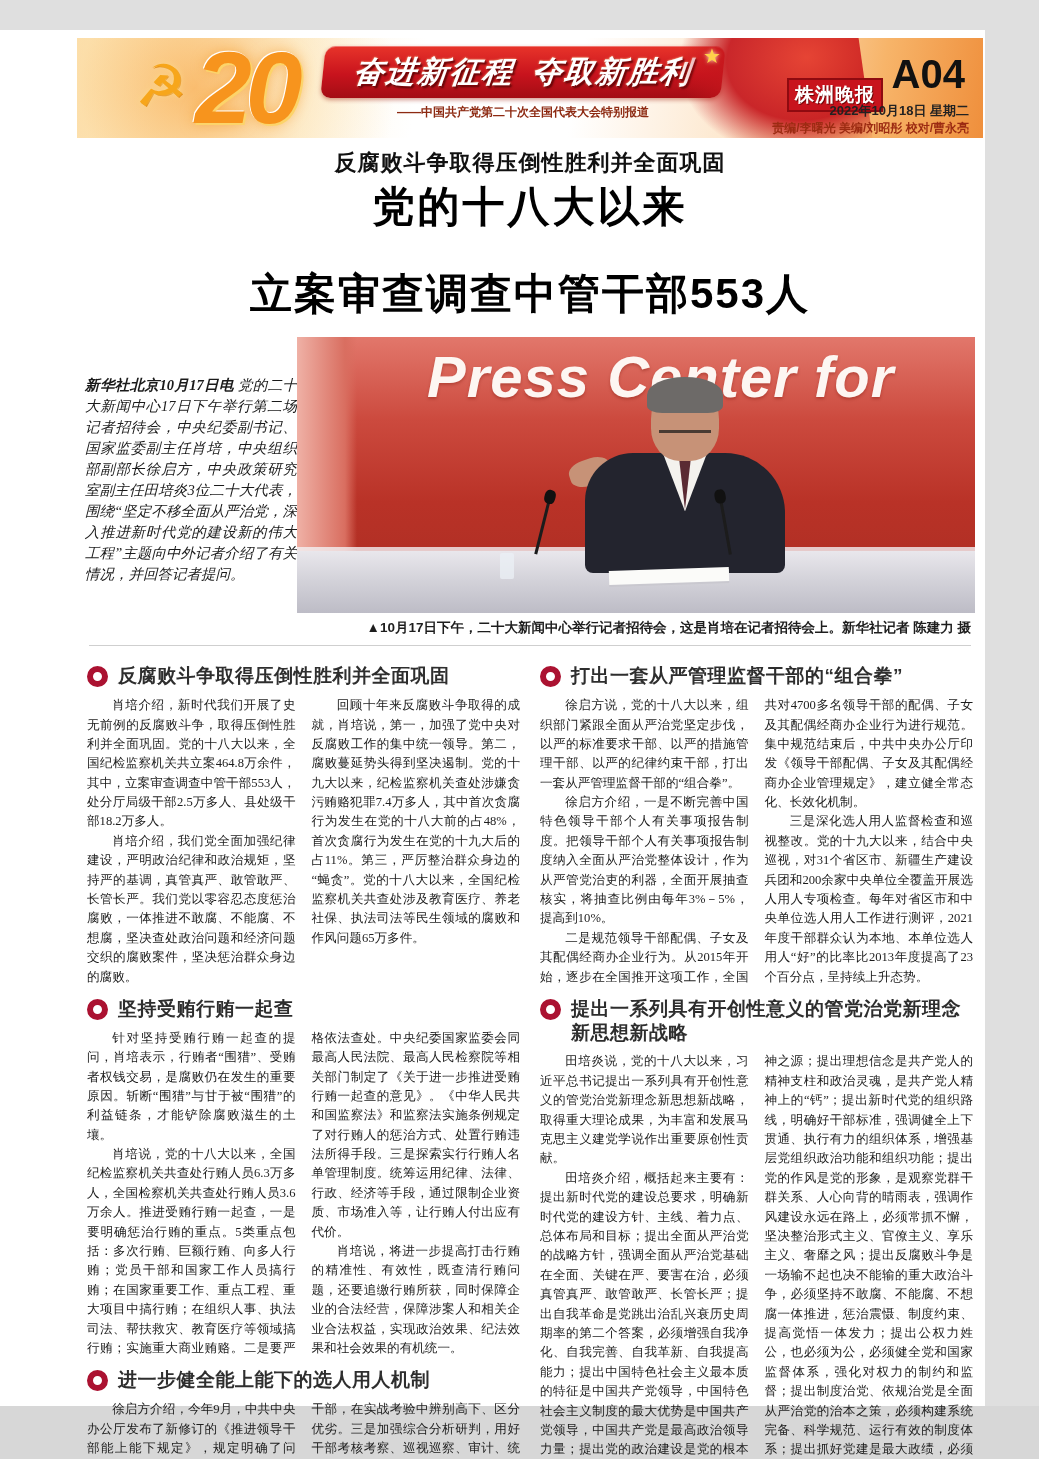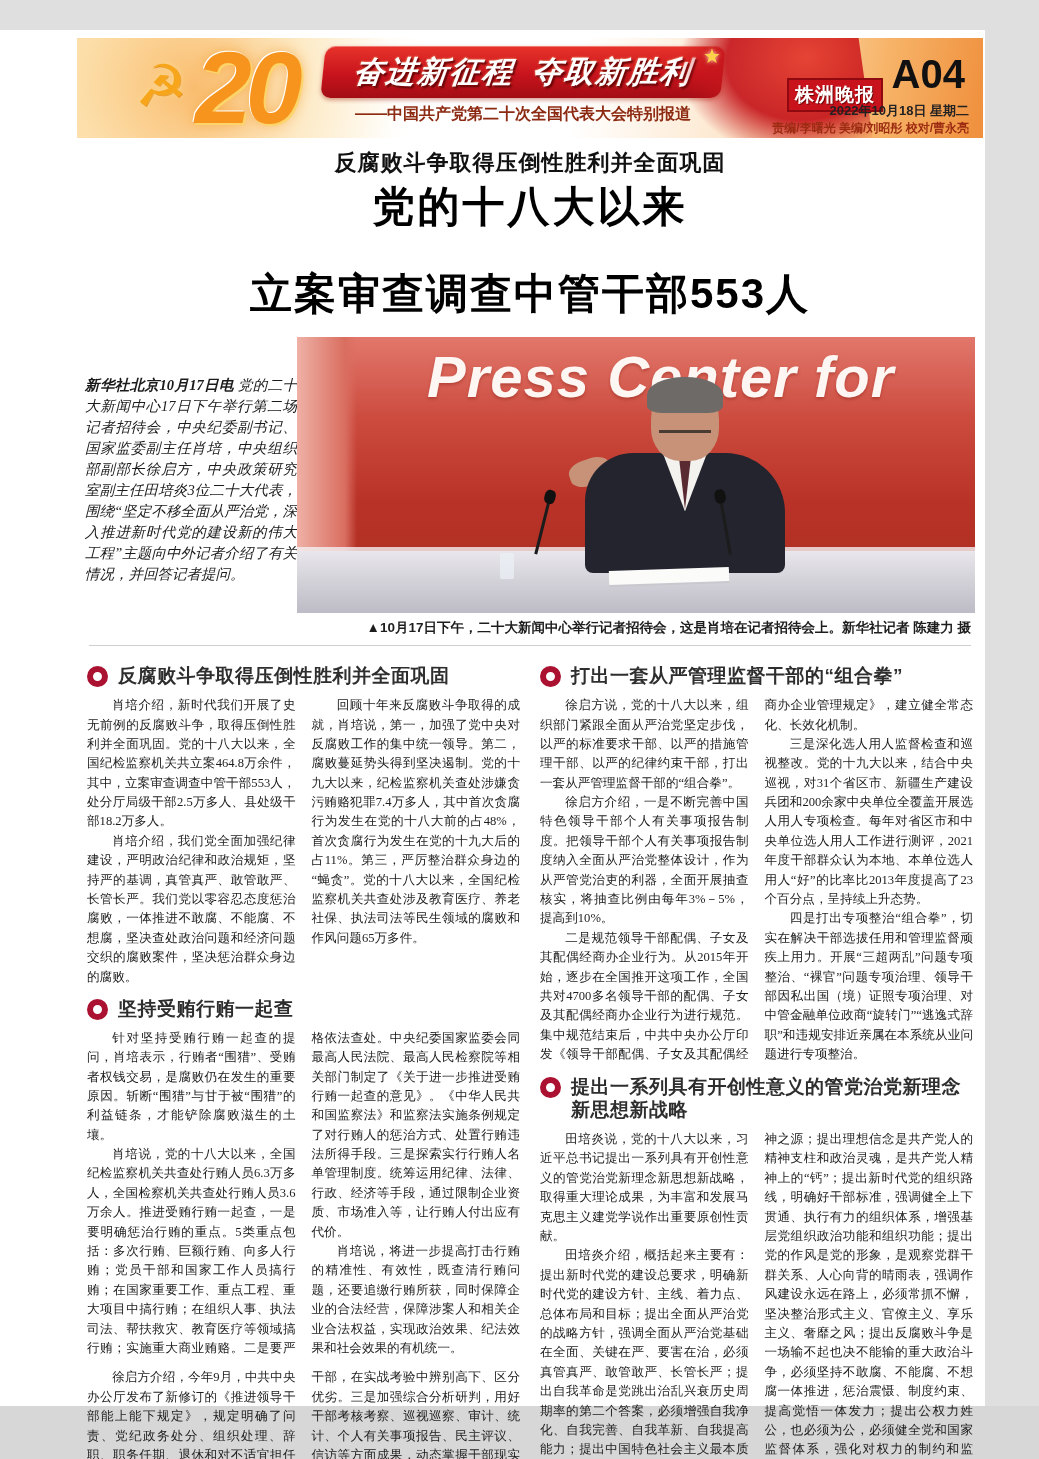--- a/index.html
+++ b/index.html
@@ -41,21 +41,21 @@
     box-shadow:0 2px 4px rgba(160,30,10,.45), inset 0 1px 0 rgba(255,255,255,.35);
     display:flex; align-items:center; justify-content:center; gap:18px;
   }
   .slogan-plate span {
     font-family:"Liberation Sans",sans-serif; font-weight:bold; font-size:30px; color:#fff;
     text-shadow:1px 1px 0 #7d0508, 2px 2px 2px #5a0305, 0 0 2px #ffe9a8; letter-spacing:2px;
     font-style:italic;
   }
   .banner-sub {
     position:absolute; left:246px; top:66px; width:400px; text-align:center;
-    font-family:"Liberation Sans",sans-serif; font-weight:bold; font-size:16px; color:#8d2a12;
+    font-family:"Liberation Sans",sans-serif; font-weight:bold; font-size:12px; color:#8d2a12;
   }
   .flag-deco {
     position:absolute; right:118px; top:-18px; width:180px; height:140px;
     background:radial-gradient(ellipse at 70% 30%, #e4382b 0%, #c5161c 45%, rgba(197,22,28,0) 72%);
     transform:rotate(-8deg); opacity:.92;
   }
   .flag-star { position:absolute; right:262px; top:6px; color:#ffd24a; font-size:20px; font-family:"DejaVu Sans",sans-serif; text-shadow:0 0 4px #fff3c0;}
   .masthead-box {
     position:absolute; right:100px; top:40px; width:96px; height:34px;
     background:#c8131d; border:2px solid #8f0a10; display:flex; align-items:center; justify-content:center;
@@ -214,40 +214,43 @@
           <div class="sec-title">坚持受贿行贿一起查</div>
         </div>
         <div class="sec-body">
           <p>针对坚持受贿行贿一起查的提问，肖培表示，行贿者“围猎”、受贿者权钱交易，是腐败仍在发生的重要原因。斩断“围猎”与甘于被“围猎”的利益链条，才能铲除腐败滋生的土壤。</p>
           <p>肖培说，党的十八大以来，全国纪检监察机关共查处行贿人员6.3万多人，全国检察机关共查处行贿人员3.6万余人。推进受贿行贿一起查，一是要明确惩治行贿的重点。5类重点包括：多次行贿、巨额行贿、向多人行贿；党员干部和国家工作人员搞行贿；在国家重要工作、重点工程、重大项目中搞行贿；在组织人事、执法司法、帮扶救灾、教育医疗等领域搞行贿；实施重大商业贿赂。二是要严格依法查处。中央纪委国家监委会同最高人民法院、最高人民检察院等相关部门制定了《关于进一步推进受贿行贿一起查的意见》。《中华人民共和国监察法》和监察法实施条例规定了对行贿人的惩治方式、处置行贿违法所得手段。三是探索实行行贿人名单管理制度。统筹运用纪律、法律、行政、经济等手段，通过限制企业资质、市场准入等，让行贿人付出应有代价。</p>
           <p>肖培说，将进一步提高打击行贿的精准性、有效性，既查清行贿问题，还要追缴行贿所获，同时保障企业的合法经营，保障涉案人和相关企业合法权益，实现政治效果、纪法效果和社会效果的有机统一。</p>
         </div>
       </section>
 
       <section>
+        <div class="sec-head">
+          <div class="donut"></div>
+          <div class="sec-title">进一步健全能上能下的选人用人机制</div>
+        </div>
         <div class="sec-body">
           <p>徐启方介绍，今年9月，中共中央办公厅发布了新修订的《推进领导干部能上能下规定》，规定明确了问责、党纪政务处分、组织处理、辞职、职务任期、退休和对不适宜担任现职干部的组织调整等7种渠道。聚焦调整不适宜担任现职干部，从政治表现、理想信念、斗争精神、政绩观、执行组织纪律、担当作为、能力素质、工作作风、道德品行等方面列出15种情形。</p>
           <p>徐启方说，重点措施包括以下6个方面：一是把年度考核作为推进领导干部能上能下的重要依据。二是坚持在重大任务、重大斗争一线考察识别干部，在实战考验中辨别高下、区分优劣。三是加强综合分析研判，用好干部考核考察、巡视巡察、审计、统计、个人有关事项报告、民主评议、信访等方面成果，动态掌握干部现实表现。四是严格落实责任，把规定执行情况纳入党委（党组）履行全面从严治党主体责任、“一报告两评议”、巡视巡察、选人用人专项检查等内容，纳入党委（党组）书记年度考核述职内容。五是建立纪实报备制度，要求每年向上级报备上年度相关情况，推进能上能下常态化。六是加强舆论宣传，推动形成能上能下的社会环境和舆论氛围。</p>
         </div>
       </section>
 
     </div>
     <div class="half">
 
       <section>
         <div class="sec-head">
           <div class="donut"></div>
           <div class="sec-title">打出一套从严管理监督干部的“组合拳”</div>
         </div>
         <div class="sec-body">
           <p>徐启方说，党的十八大以来，组织部门紧跟全面从严治党坚定步伐，以严的标准要求干部、以严的措施管理干部、以严的纪律约束干部，打出一套从严管理监督干部的“组合拳”。</p>
           <p>徐启方介绍，一是不断完善中国特色领导干部个人有关事项报告制度。把领导干部个人有关事项报告制度纳入全面从严治党整体设计，作为从严管党治吏的利器，全面开展抽查核实，将抽查比例由每年3%－5%，提高到10%。</p>
           <p>二是规范领导干部配偶、子女及其配偶经商办企业行为。从2015年开始，逐步在全国推开这项工作，全国共对4700多名领导干部的配偶、子女及其配偶经商办企业行为进行规范。集中规范结束后，中共中央办公厅印发《领导干部配偶、子女及其配偶经商办企业管理规定》，建立健全常态化、长效化机制。</p>
           <p>三是深化选人用人监督检查和巡视整改。党的十九大以来，结合中央巡视，对31个省区市、新疆生产建设兵团和200余家中央单位全覆盖开展选人用人专项检查。每年对省区市和中央单位选人用人工作进行测评，2021年度干部群众认为本地、本单位选人用人“好”的比率比2013年度提高了23个百分点，呈持续上升态势。</p>
-          <p>四是打出专项整治“组合拳”，切实在解决干部选拔任用和管理监督顽疾上用力。开展“三超两乱”问题专项整治、“裸官”问题专项治理、领导干部因私出国（境）证照专项治理、对中管金融单位政商“旋转门”“逃逸式辞职”和违规安排近亲属在本系统从业问题进行专项整治。</p>
         </div>
       </section>
 
       <section>
         <div class="sec-head">
           <div class="donut"></div>
           <div class="sec-title">提出一系列具有开创性意义的管党治党新理念新思想新战略</div>
         </div>
         <div class="sec-body">
           <p>田培炎说，党的十八大以来，习近平总书记提出一系列具有开创性意义的管党治党新理念新思想新战略，取得重大理论成果，为丰富和发展马克思主义建党学说作出重要原创性贡献。</p>

